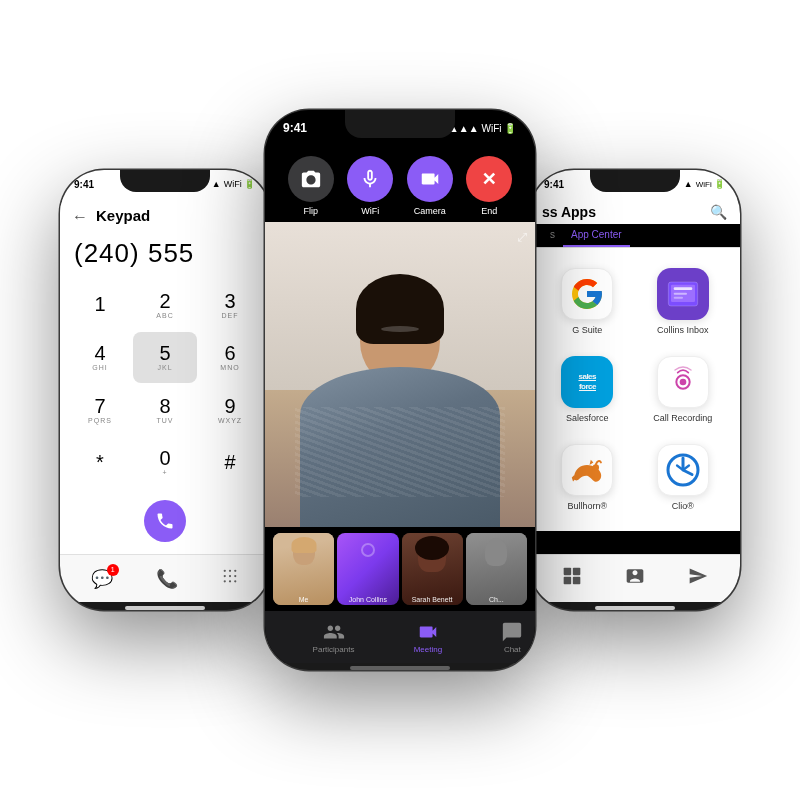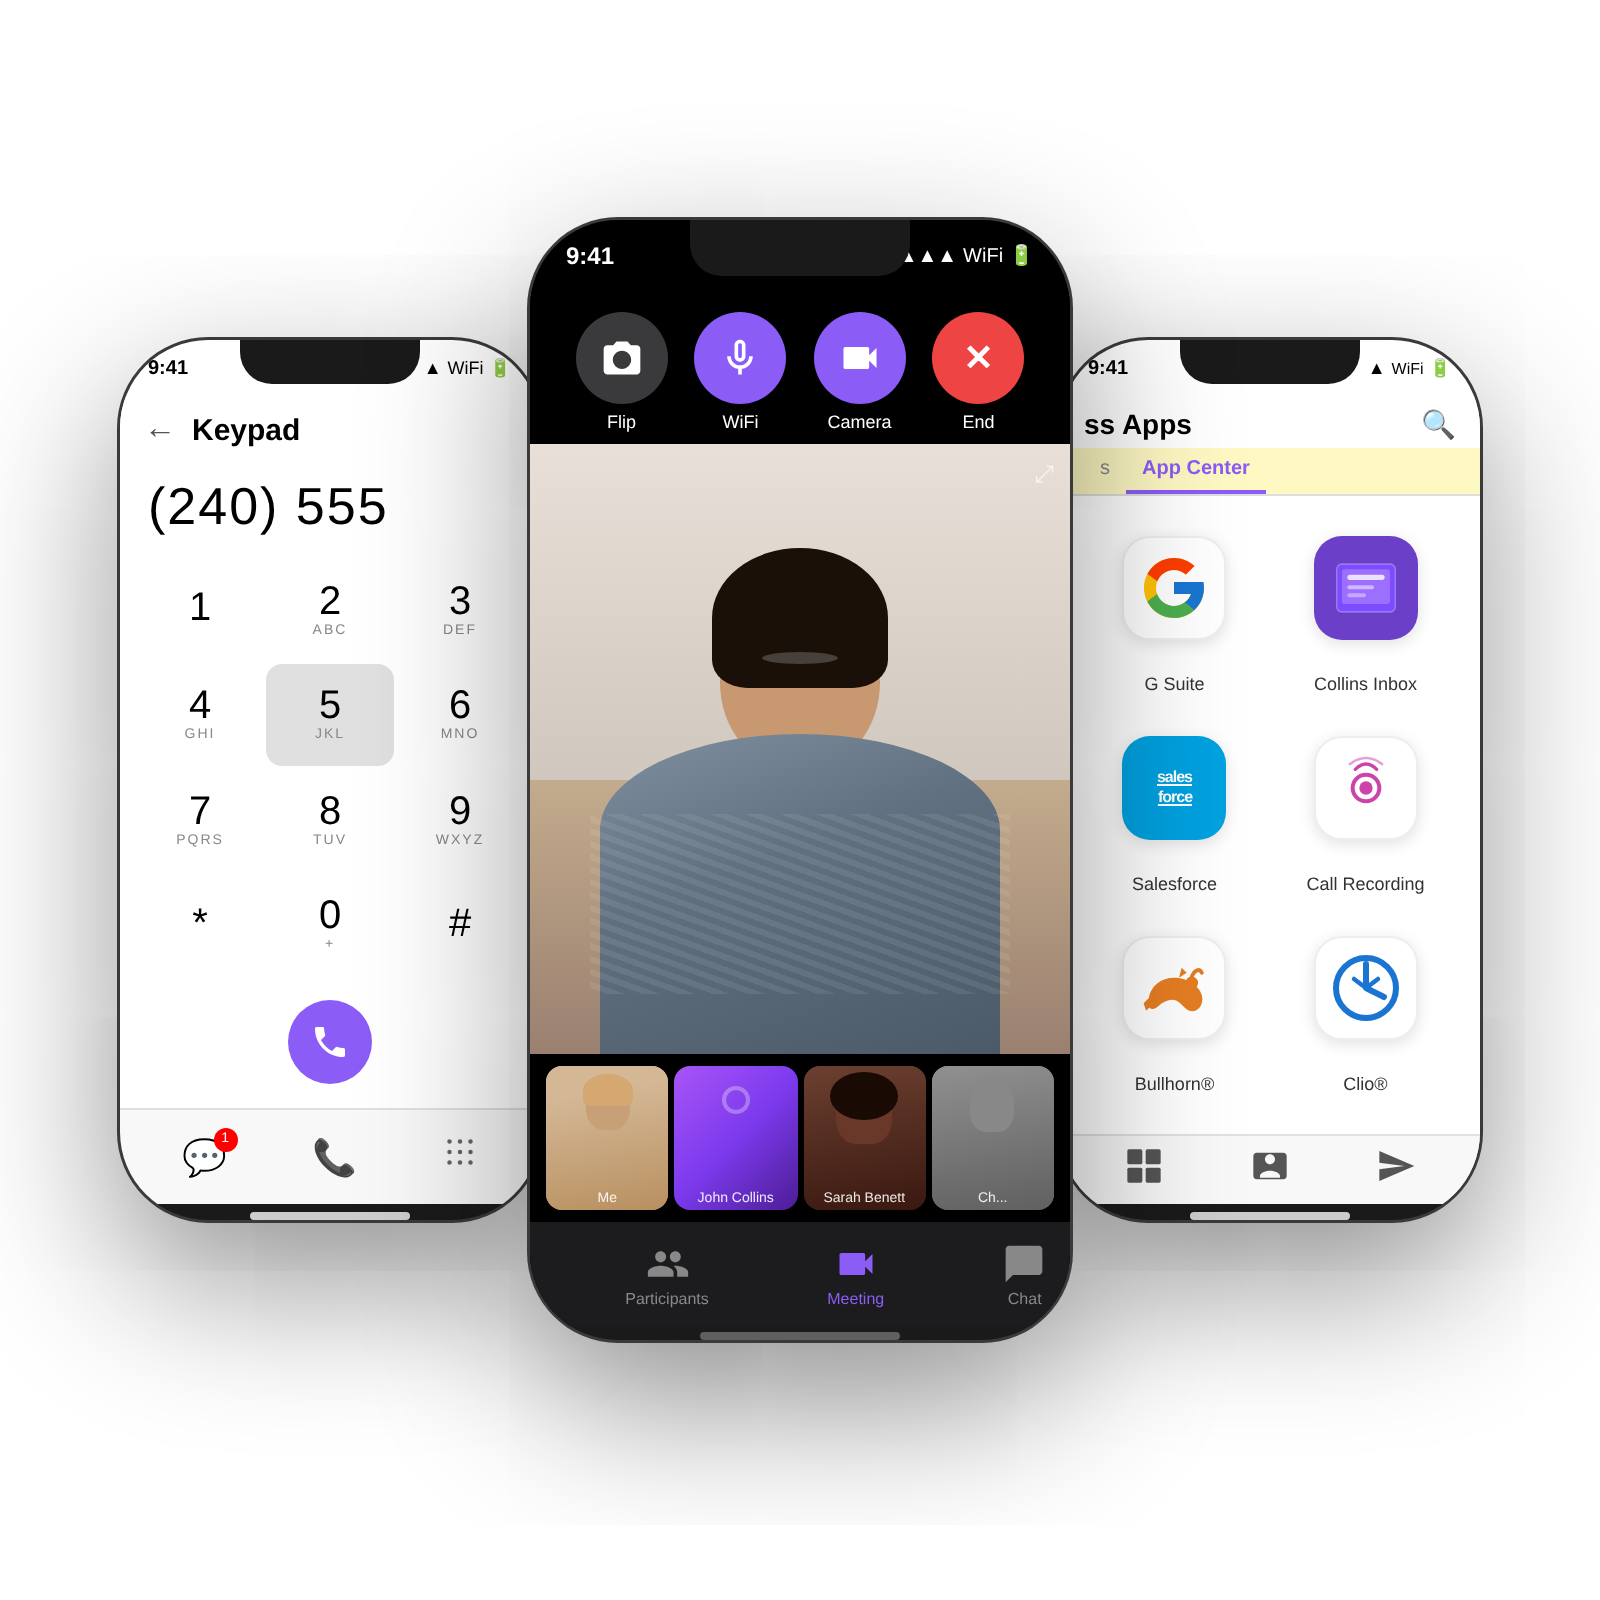--- a/index.html
+++ b/index.html
@@ -344,21 +344,21 @@
       height: 4px;
       width: 100px;
       background: #fff;
       border-radius: 2px;
       margin: 3px auto 0;
       opacity: 0.3;
     }
 
     
     .apps-screen {
-      background: #fef9c3;
+      background: #000000;
       height: 100%;
       display: flex;
       flex-direction: column;
     }
 
     .apps-header {
       padding: 6px 12px 4px;
       display: flex;
       align-items: center;
       justify-content: space-between;
@@ -385,36 +385,36 @@
     .apps-tab {
       font-size: 10px;
       padding: 5px 8px;
       color: #888;
       border-bottom: 2px solid transparent;
     }
 
     .apps-tab.active {
       color: #8b5cf6;
       border-bottom-color: #8b5cf6;
-      font-weight: 700;
+      font-weight: 400;
     }
 
     .apps-grid {
       display: grid;
       grid-template-columns: repeat(2, 1fr);
       gap: 1px;
       padding: 10px 10px;
       background: #fff;
     }
 
     .app-item {
       display: flex;
       flex-direction: column;
       align-items: center;
-      gap: 17px;
+      gap: 5px;
       padding: 10px 4px;
     }
 
     .app-icon-wrap {
       width: 52px;
       height: 52px;
       border-radius: 14px;
       display: flex;
       align-items: center;
       justify-content: center;

